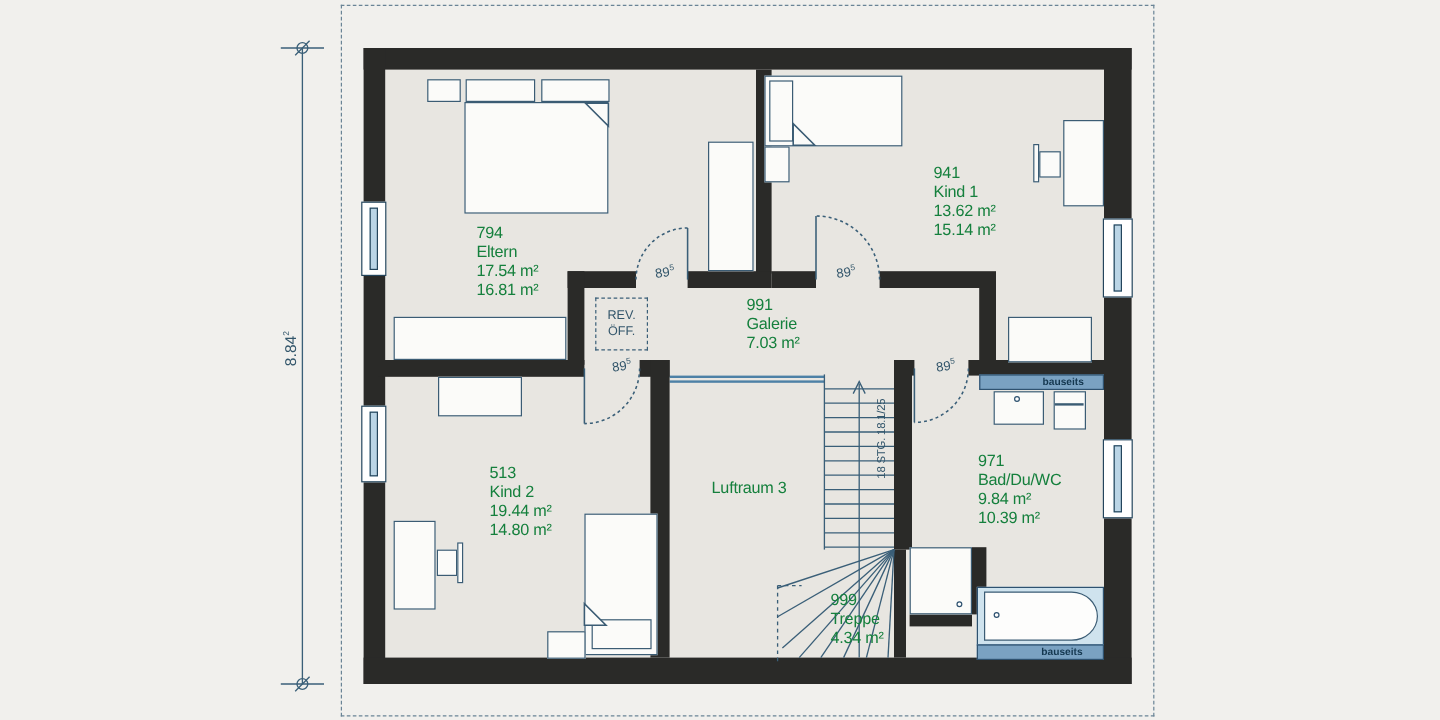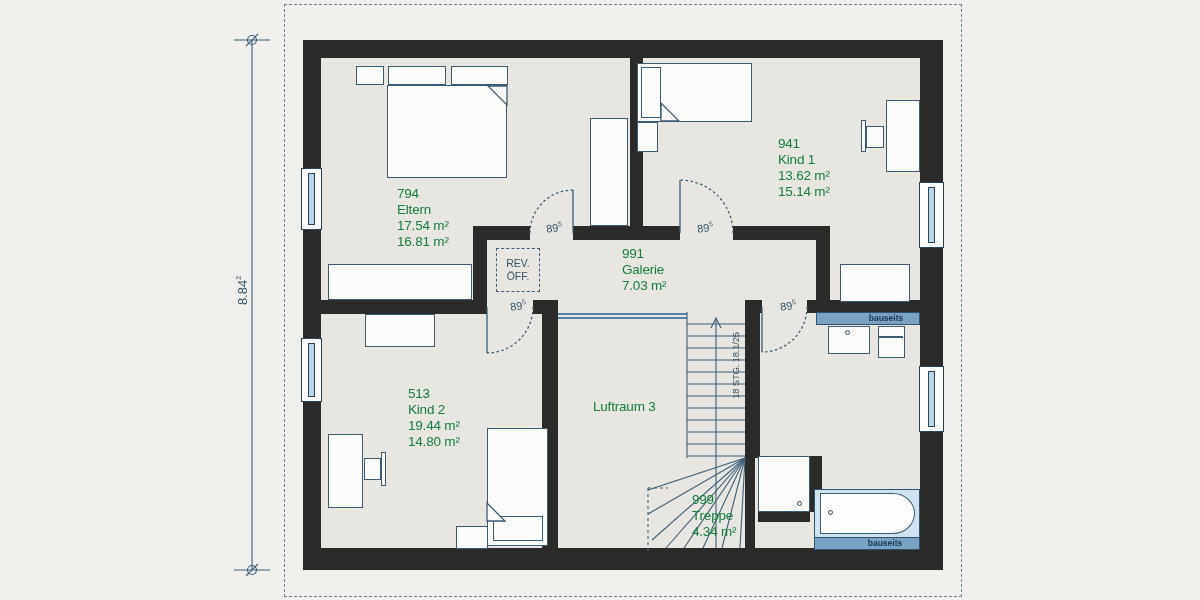--- a/index.html
+++ b/index.html
@@ -214,20 +214,26 @@
     <div>513</div>
     <div>Kind 2</div>
     <div>19.44 m²</div>
     <div>14.80 m²</div>
   </div>
 
   <div class="room-label" style="left:593px;top:399px;">
     <div>Luftraum 3</div>
   </div>
 
+  <div class="room-label" style="left:815px;top:376px;">
+    <div>971</div>
+    <div>Bad/Du/WC</div>
+    <div>9.84 m²</div>
+    <div>10.39 m²</div>
+  </div>
 
   <div class="room-label" style="left:692px;top:492px;">
     <div>999</div>
     <div>Treppe</div>
     <div>4.34 m²</div>
   </div>
 
   <div class="door-label" style="left:546px;top:221px;">
     <span>89</span><sup>5</sup>
   </div>

